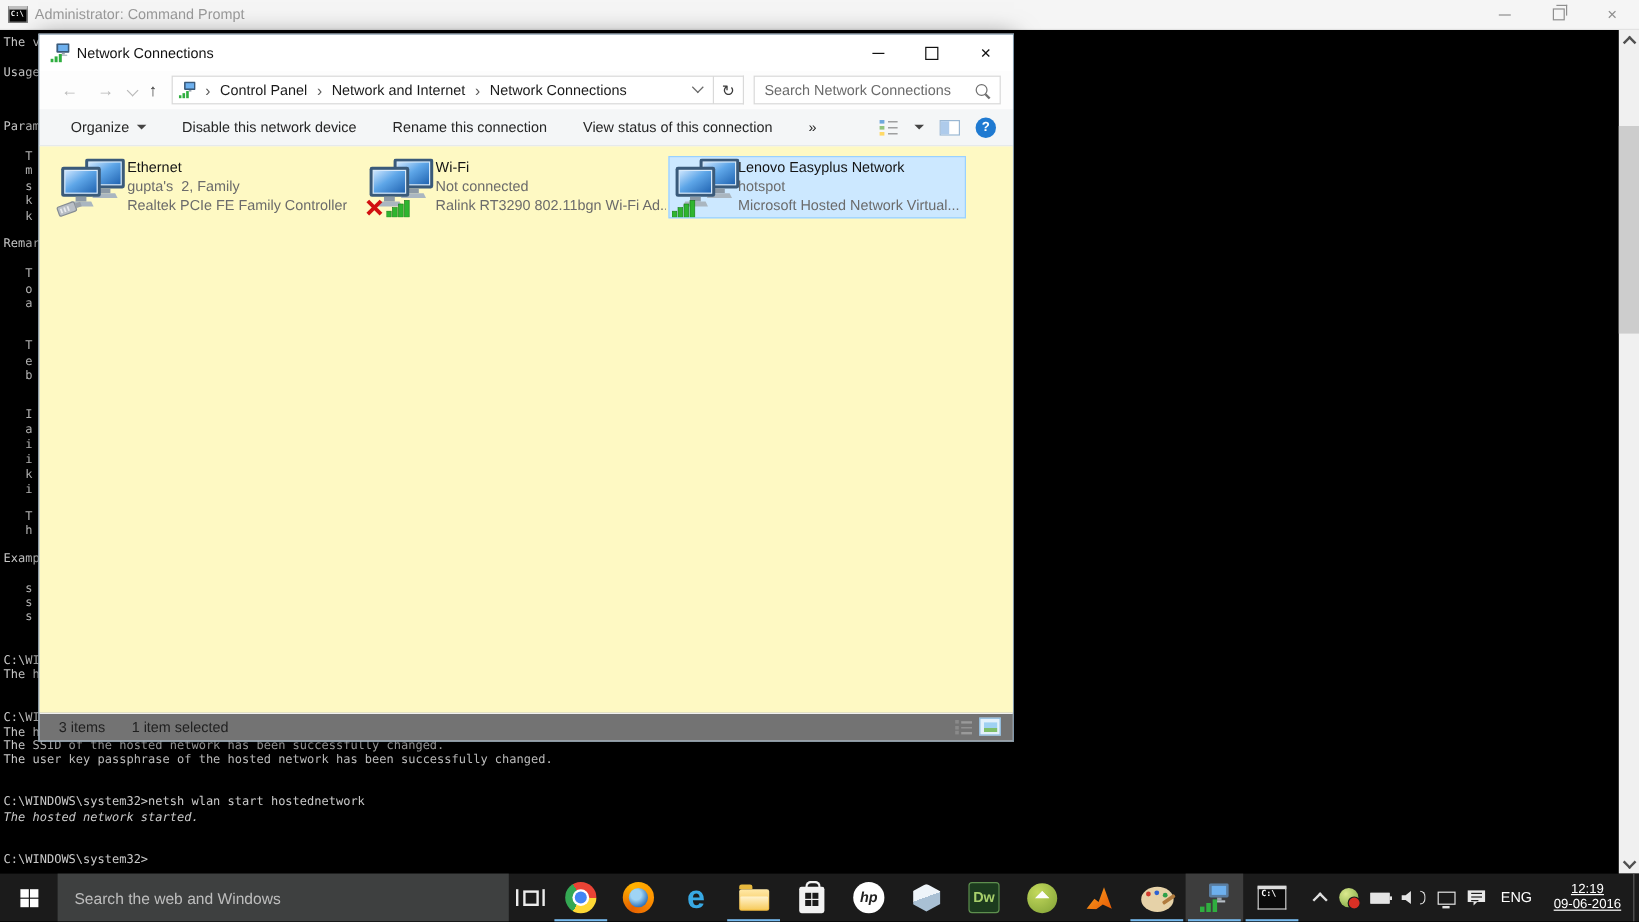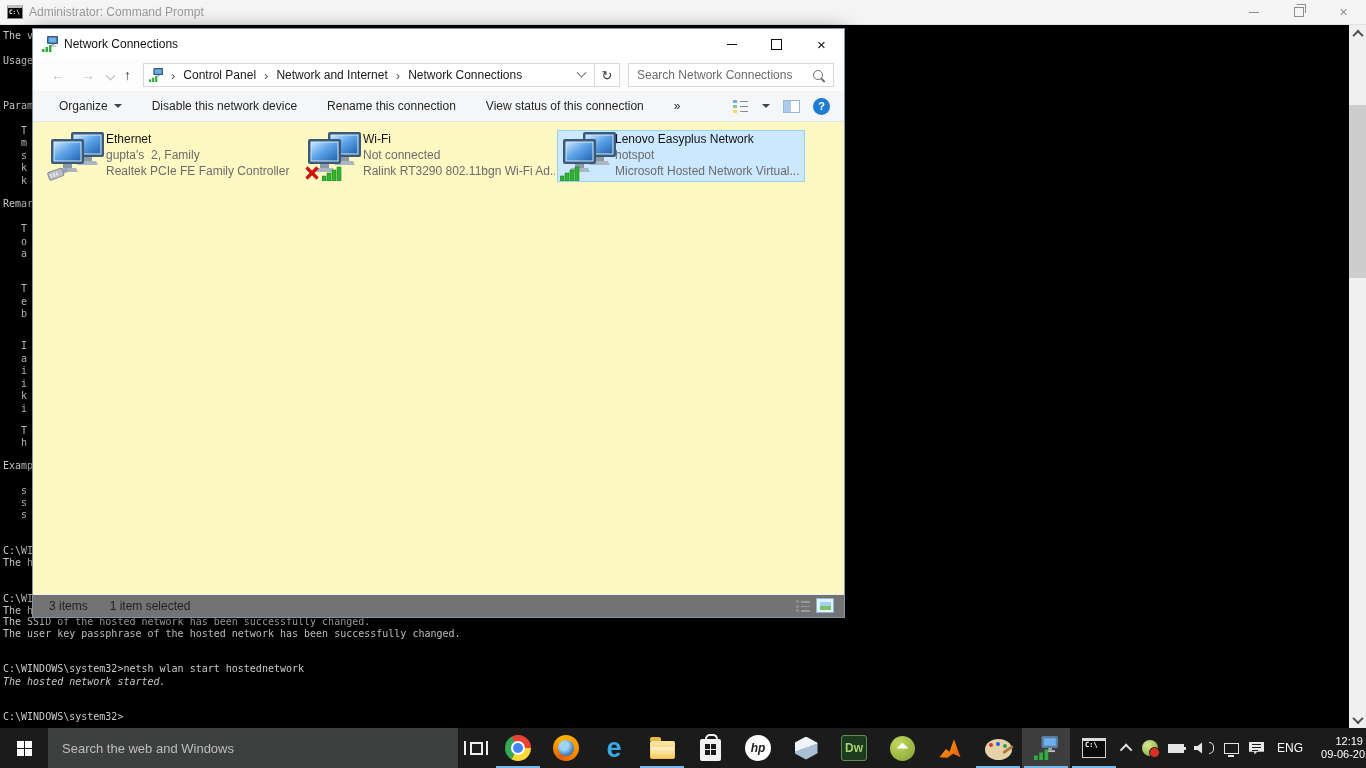--- a/index.html
+++ b/index.html
@@ -104,21 +104,21 @@
   .thumb-view-icon{width:18px;height:15px;border:1px solid #86b7dd;background:#e3f1fb;display:flex;
                    align-items:center;justify-content:center;box-sizing:border-box;}
   .thumb-view-icon i{width:11px;height:8px;background:linear-gradient(#9fd1f2 0 55%,#7fbf6a 55% 100%);display:block;}
 
   
   #taskbar{position:absolute;left:0;top:728px;width:1366px;height:40px;background:#1b1b1b;z-index:10;
            display:flex;align-items:stretch;}
   .tb-start{width:48px;display:flex;align-items:center;justify-content:center;flex:none;}
   .win-flag{display:grid;grid-template-columns:7px 7px;grid-template-rows:7px 7px;gap:1px;}
   .win-flag i{background:#fff;display:block;}
-  .tb-searchbox{width:410px;flex:none;background:#3e4040;display:flex;align-items:center;}
+  .tb-searchbox{width:376px;flex:none;background:#3e4040;display:flex;align-items:center;}
   .tb-searchbox input{border:none;outline:none;background:transparent;width:100%;padding-left:14px;
                       font-family:"Liberation Sans",sans-serif;font-size:13px;color:#cfcfcf;}
   .tb-searchbox input::placeholder{color:#bdbdbd;opacity:1;}
   .tb-taskview{width:36px;display:flex;align-items:center;justify-content:center;flex:none;}
   .tv-outer{width:20px;height:14px;border-left:2px solid #ececec;border-right:2px solid #ececec;
             display:flex;align-items:center;justify-content:center;}
   .tv-inner{width:9px;height:9px;border:2px solid #ececec;display:block;}
   .apps{display:flex;flex:none;}
   .app{width:48px;display:flex;align-items:center;justify-content:center;position:relative;}
   .app.running::after{content:"";position:absolute;left:2px;right:2px;bottom:0;height:2px;background:#76b9ed;}
@@ -180,21 +180,21 @@
   .ic-vol{width:13px;height:12px;background:#e4e4e4;
     clip-path:polygon(0 33%,28% 33%,62% 5%,62% 95%,28% 67%,0 67%);position:relative;}
   .ic-vol-arc{width:4px;height:10px;border:1.5px solid #e4e4e4;border-left:none;
     border-radius:0 7px 7px 0;margin-left:2px;display:block;}
   .ic-trnet{width:15px;height:11px;border:1.5px solid #e4e4e4;position:relative;box-sizing:border-box;}
   .ic-trnet::after{content:"";position:absolute;left:3px;bottom:-4px;width:6px;height:2px;background:#e4e4e4;}
   .ic-action{width:15px;height:13px;background:#e8e8e8;position:relative;
     clip-path:polygon(0 0,100% 0,100% 78%,55% 78%,35% 100%,35% 78%,0 78%);}
   .ic-action i{position:absolute;left:3px;width:9px;height:1.5px;background:#1b1b1b;display:block;}
   .tray-eng{font-size:12px;color:#fff;padding:0 8px;}
-  .tray-clock{color:#fff;font-size:11px;line-height:13px;text-align:center;padding:0 10px;}
+  .tray-clock{color:#fff;font-size:11px;line-height:13px;text-align:center;padding:0 10px;text-decoration:underline;}
   .show-desktop{width:5px;border-left:1px solid #5a5a5a;height:40px;box-sizing:border-box;}
 
   
   .bars-svg,.x-svg,.plug-svg{display:block;}
 </style>
 </head>
 <body>
 
 <div id="cmd-window">
   <div class="cmd-titlebar">

